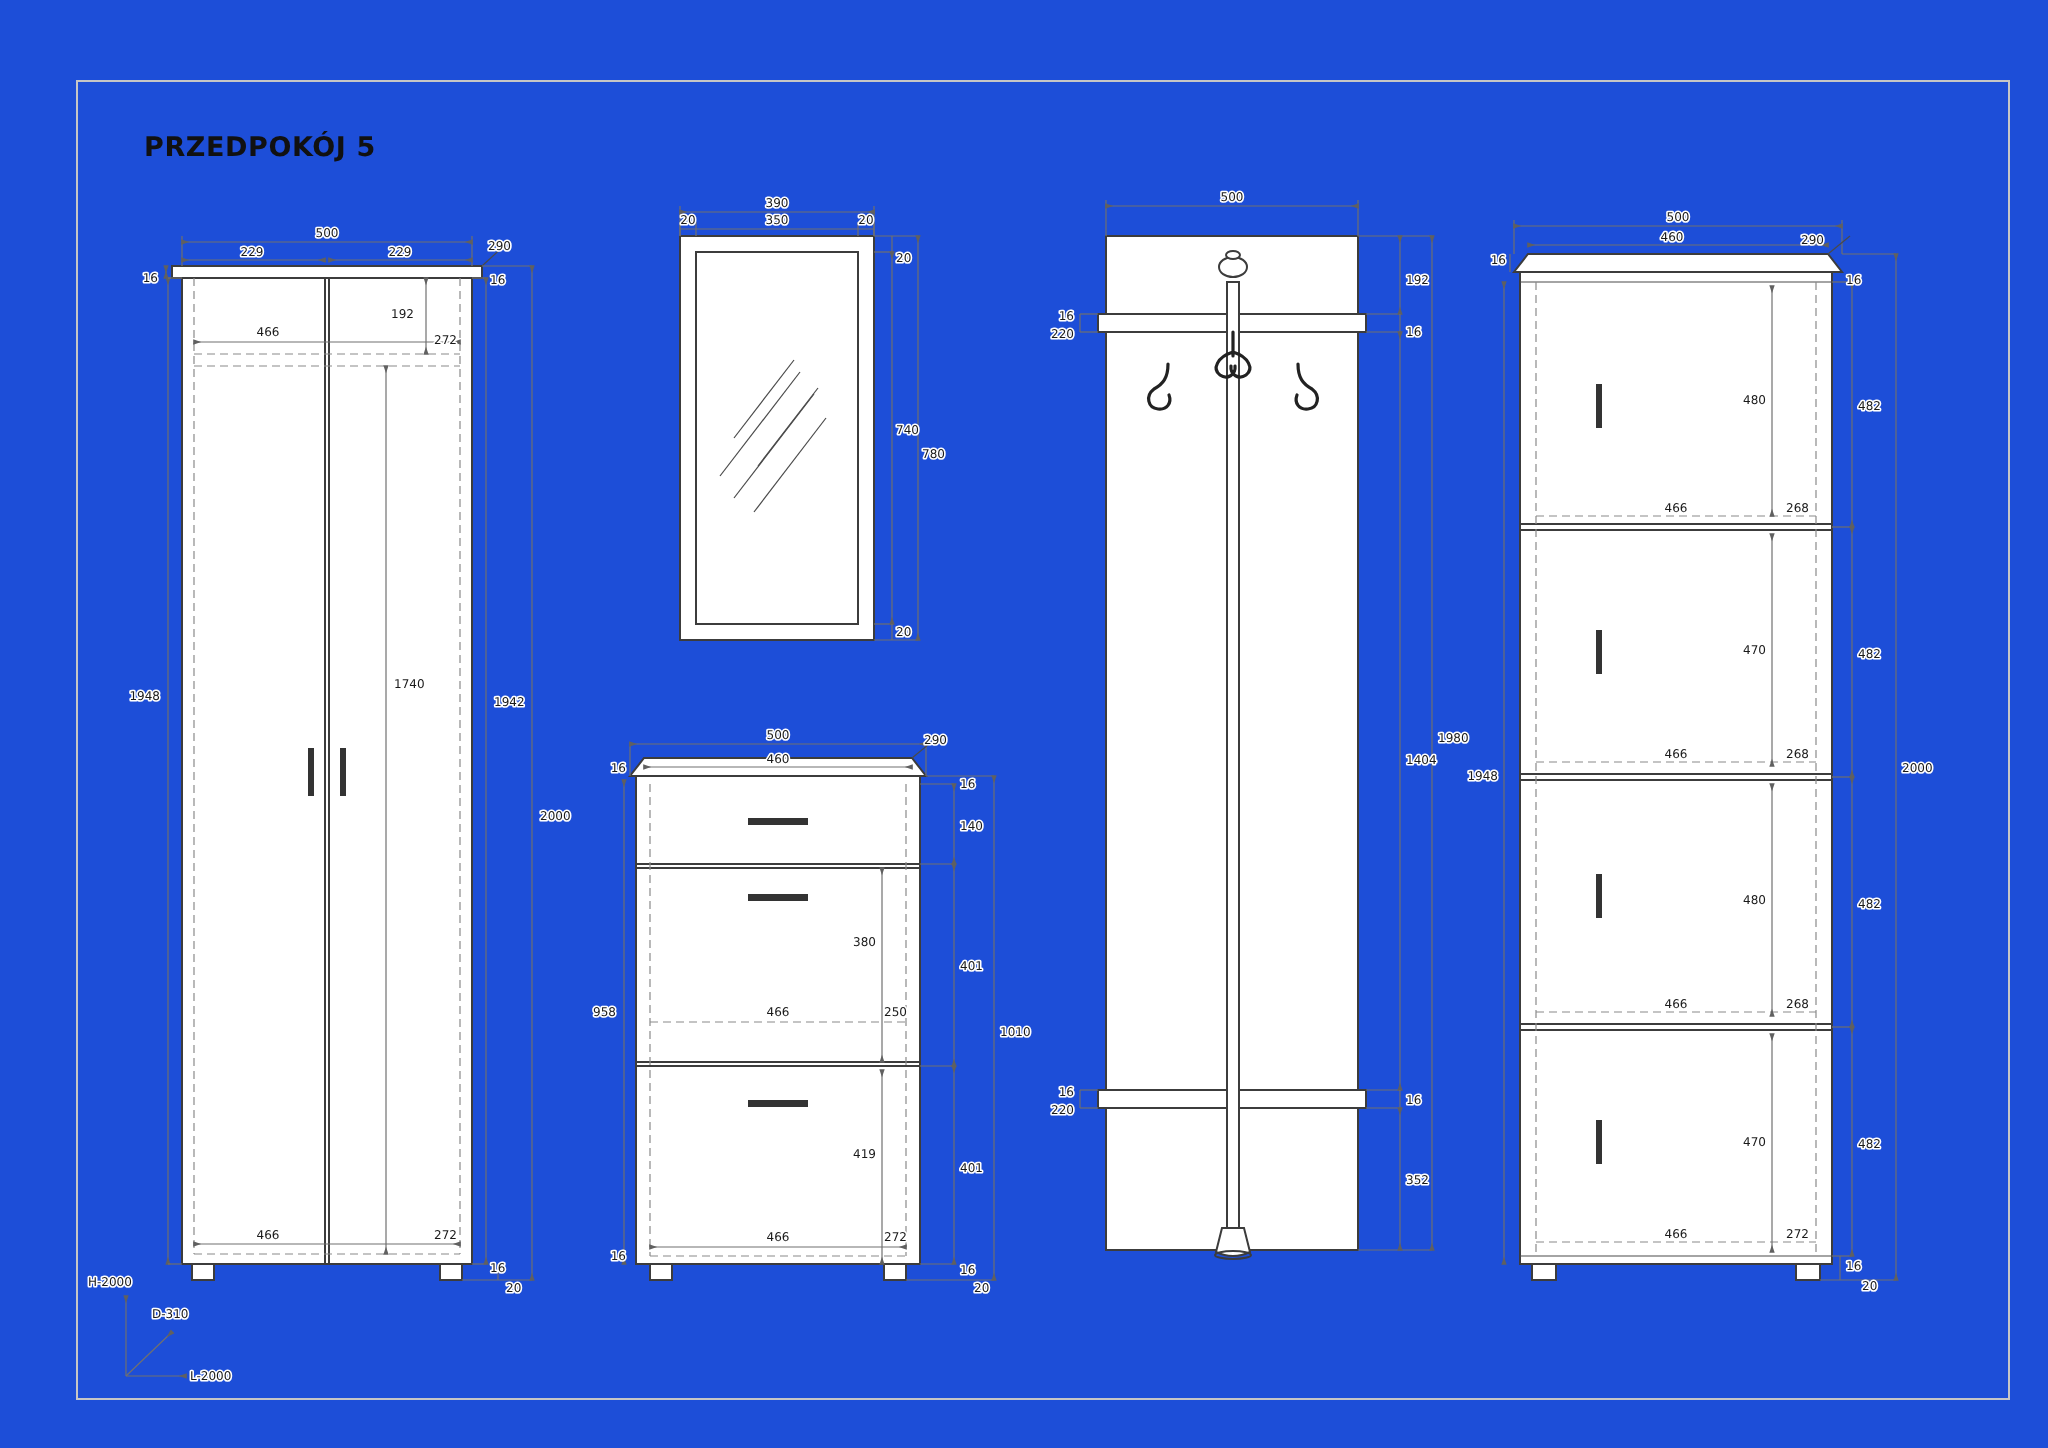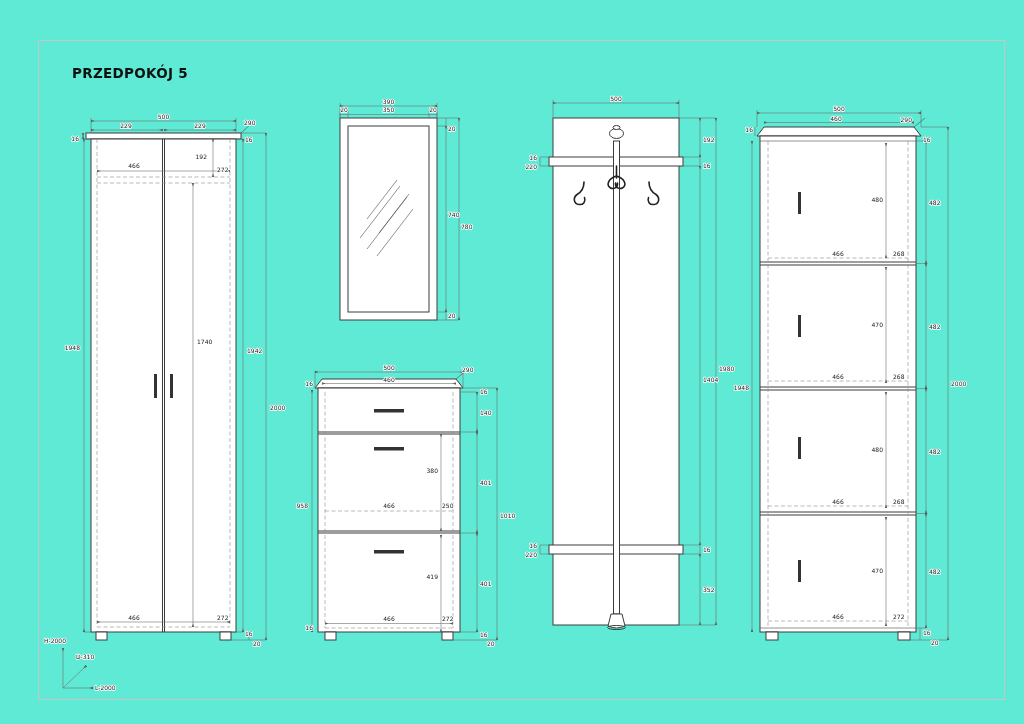--- a/index.html
+++ b/index.html
@@ -1,16 +1,16 @@
 <!DOCTYPE html>
 <html><head>
 <meta charset="utf-8">
 <style>
   html,body{margin:0;padding:0;background:#fff;}
-  .page{position:relative;width:1024px;height:724px;background:#5eead4;overflow:hidden;
+  .page{position:relative;width:1024px;height:724px;background:#1d4ed8;overflow:hidden;
         font-family:"DejaVu Sans",sans-serif;}
   svg{position:absolute;left:0;top:0;}
   .frame{fill:none;stroke:#c6c6c6;stroke-width:1;}
   .edge{fill:#fff;stroke:#3c3c3c;stroke-width:1;}
   .edgeline{stroke:#3c3c3c;stroke-width:1;fill:none;}
   .thin{stroke:#4a4a4a;stroke-width:0.6;fill:none;}
   .dim{stroke:#707070;stroke-width:0.6;fill:none;}
   .dash{stroke:#8a8a8a;stroke-width:0.6;fill:none;stroke-dasharray:4 2.5;}
   .handle{fill:#333;stroke:none;}
   .foot{fill:#fff;stroke:#3c3c3c;stroke-width:1;}

